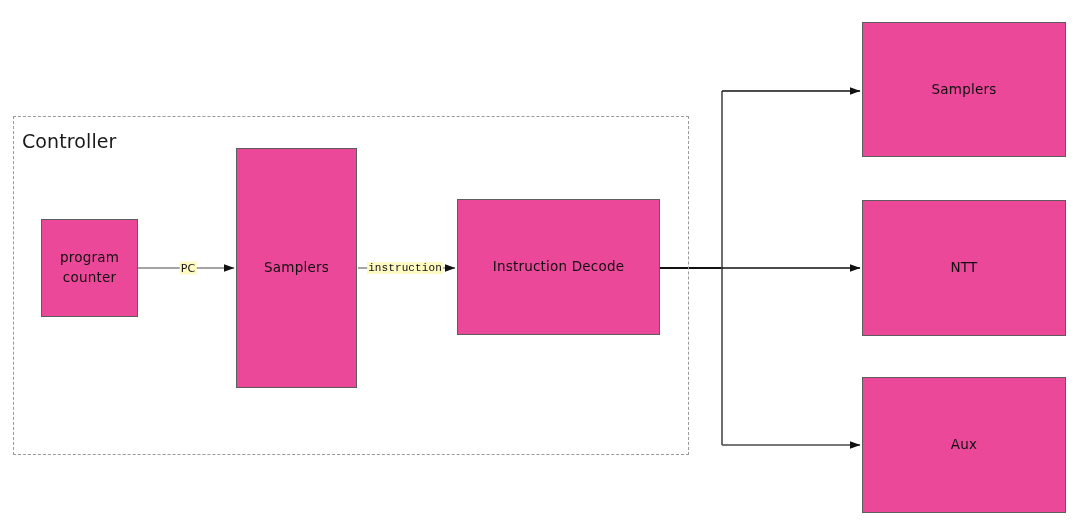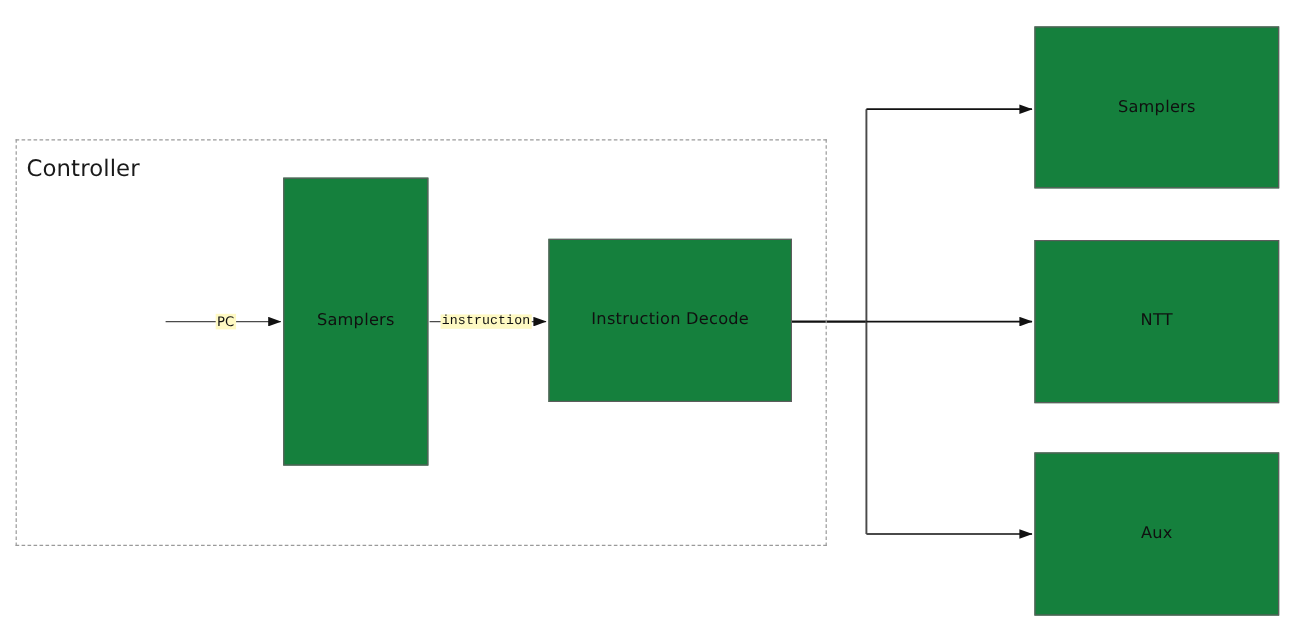--- a/index.html
+++ b/index.html
@@ -35,21 +35,21 @@
   .group-label {
     position: absolute;
     font-size: 19px;
     color: #1a1a1a;
     white-space: nowrap;
     letter-spacing: 0.1px;
   }
   .block {
     position: absolute;
     border: 1.6px solid #5d5d5d;
-    background: #15803d;
+    background: #ec4899;
     box-sizing: border-box;
     display: flex;
     align-items: center;
     justify-content: center;
     text-align: center;
   }
   .block-label {
     font-size: 13.5px;
     color: #101010;
     line-height: 1.45;
@@ -103,20 +103,24 @@
     </g>
 
     <g>
       <line x1="722" y1="445" x2="860" y2="445" stroke="#4a4a4a" stroke-width="1.6" marker-end="url(#arrowhead)"></line>
     </g>
   </svg>
 
   <div class="group-box" style="left:13px; top:116px; width:676px; height:339px;"></div>
   <div class="group-label" style="left:22px; top:130px;">Controller</div>
 
+  <div class="block" style="left:41px; top:219px; width:97px; height:98px;">
+    <span class="block-label">program
+counter</span>
+  </div>
 
   <div class="block" style="left:236px; top:148px; width:121px; height:240px;">
     <span class="block-label">Samplers</span>
   </div>
 
   <div class="block" style="left:457px; top:199px; width:203px; height:136px;">
     <span class="block-label">Instruction Decode</span>
   </div>
 
   <div class="block" style="left:862px; top:22px; width:204px; height:135px;">

